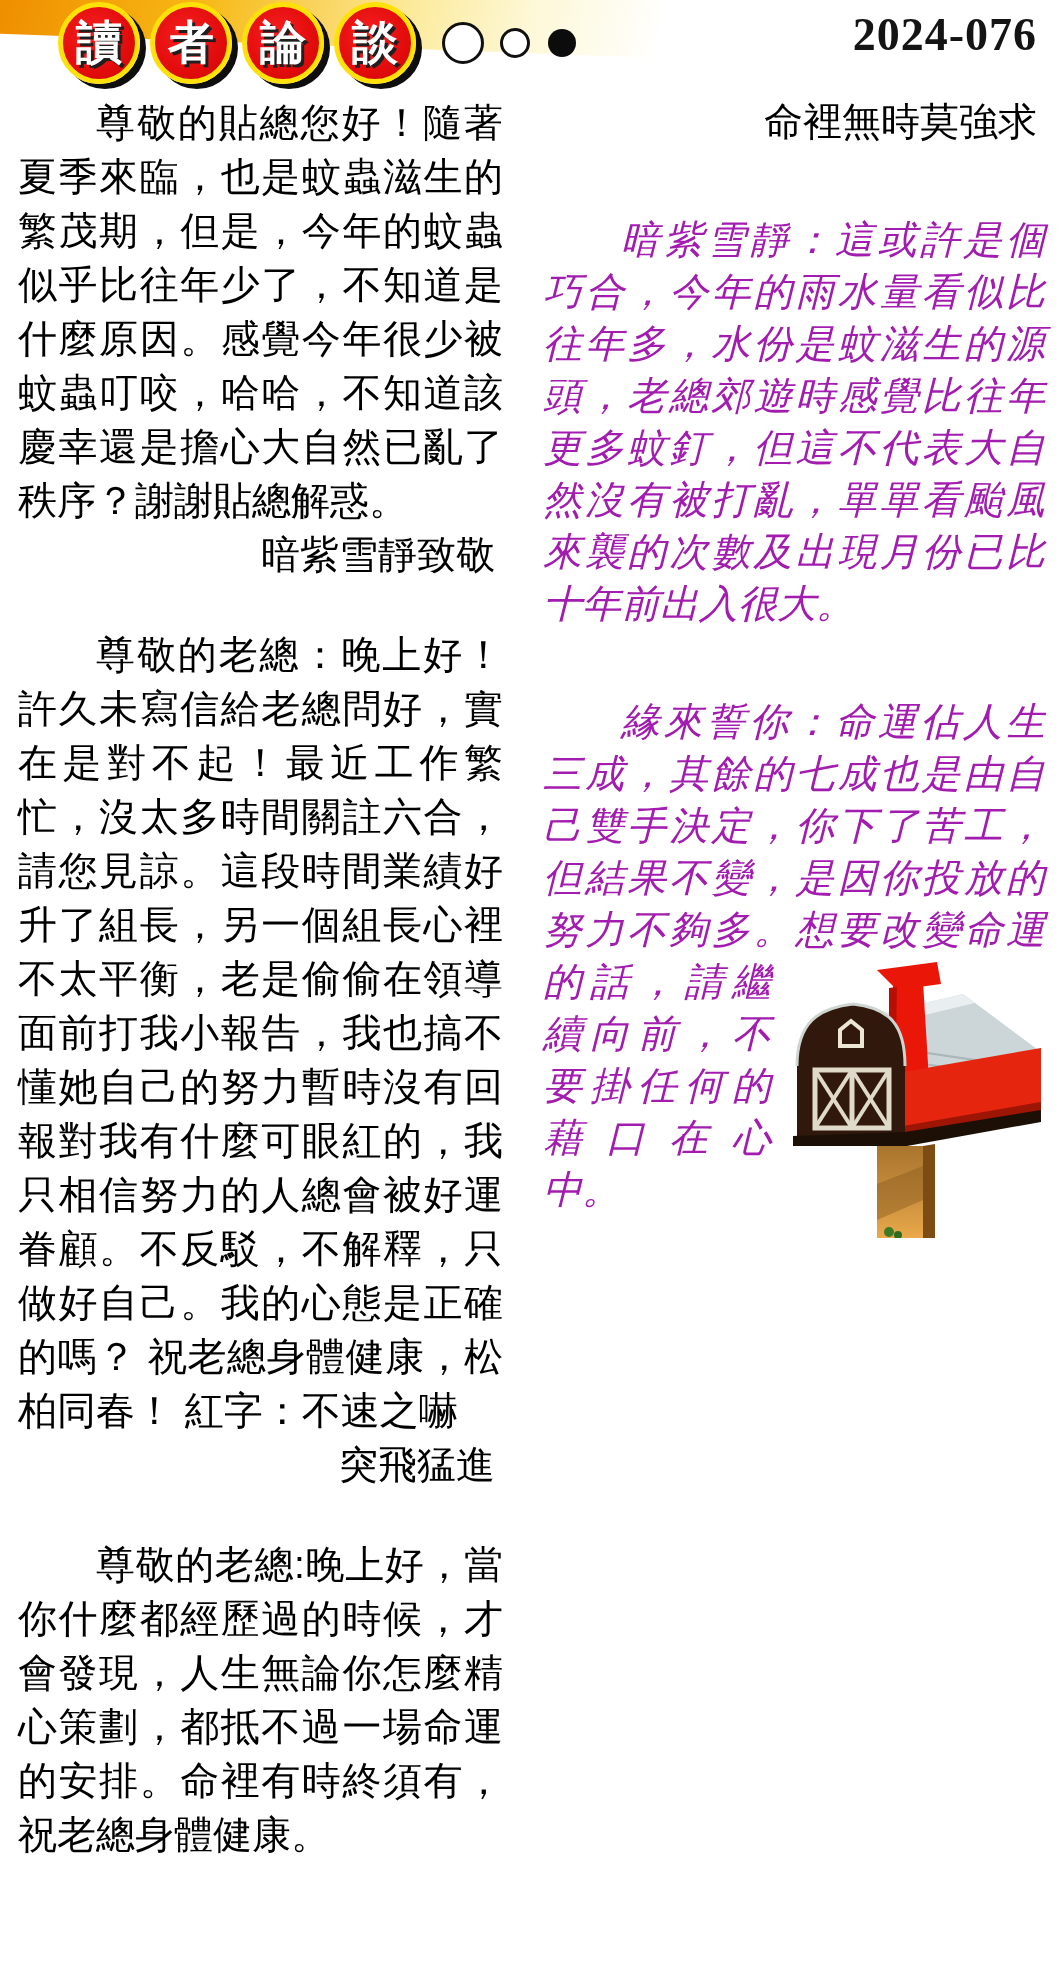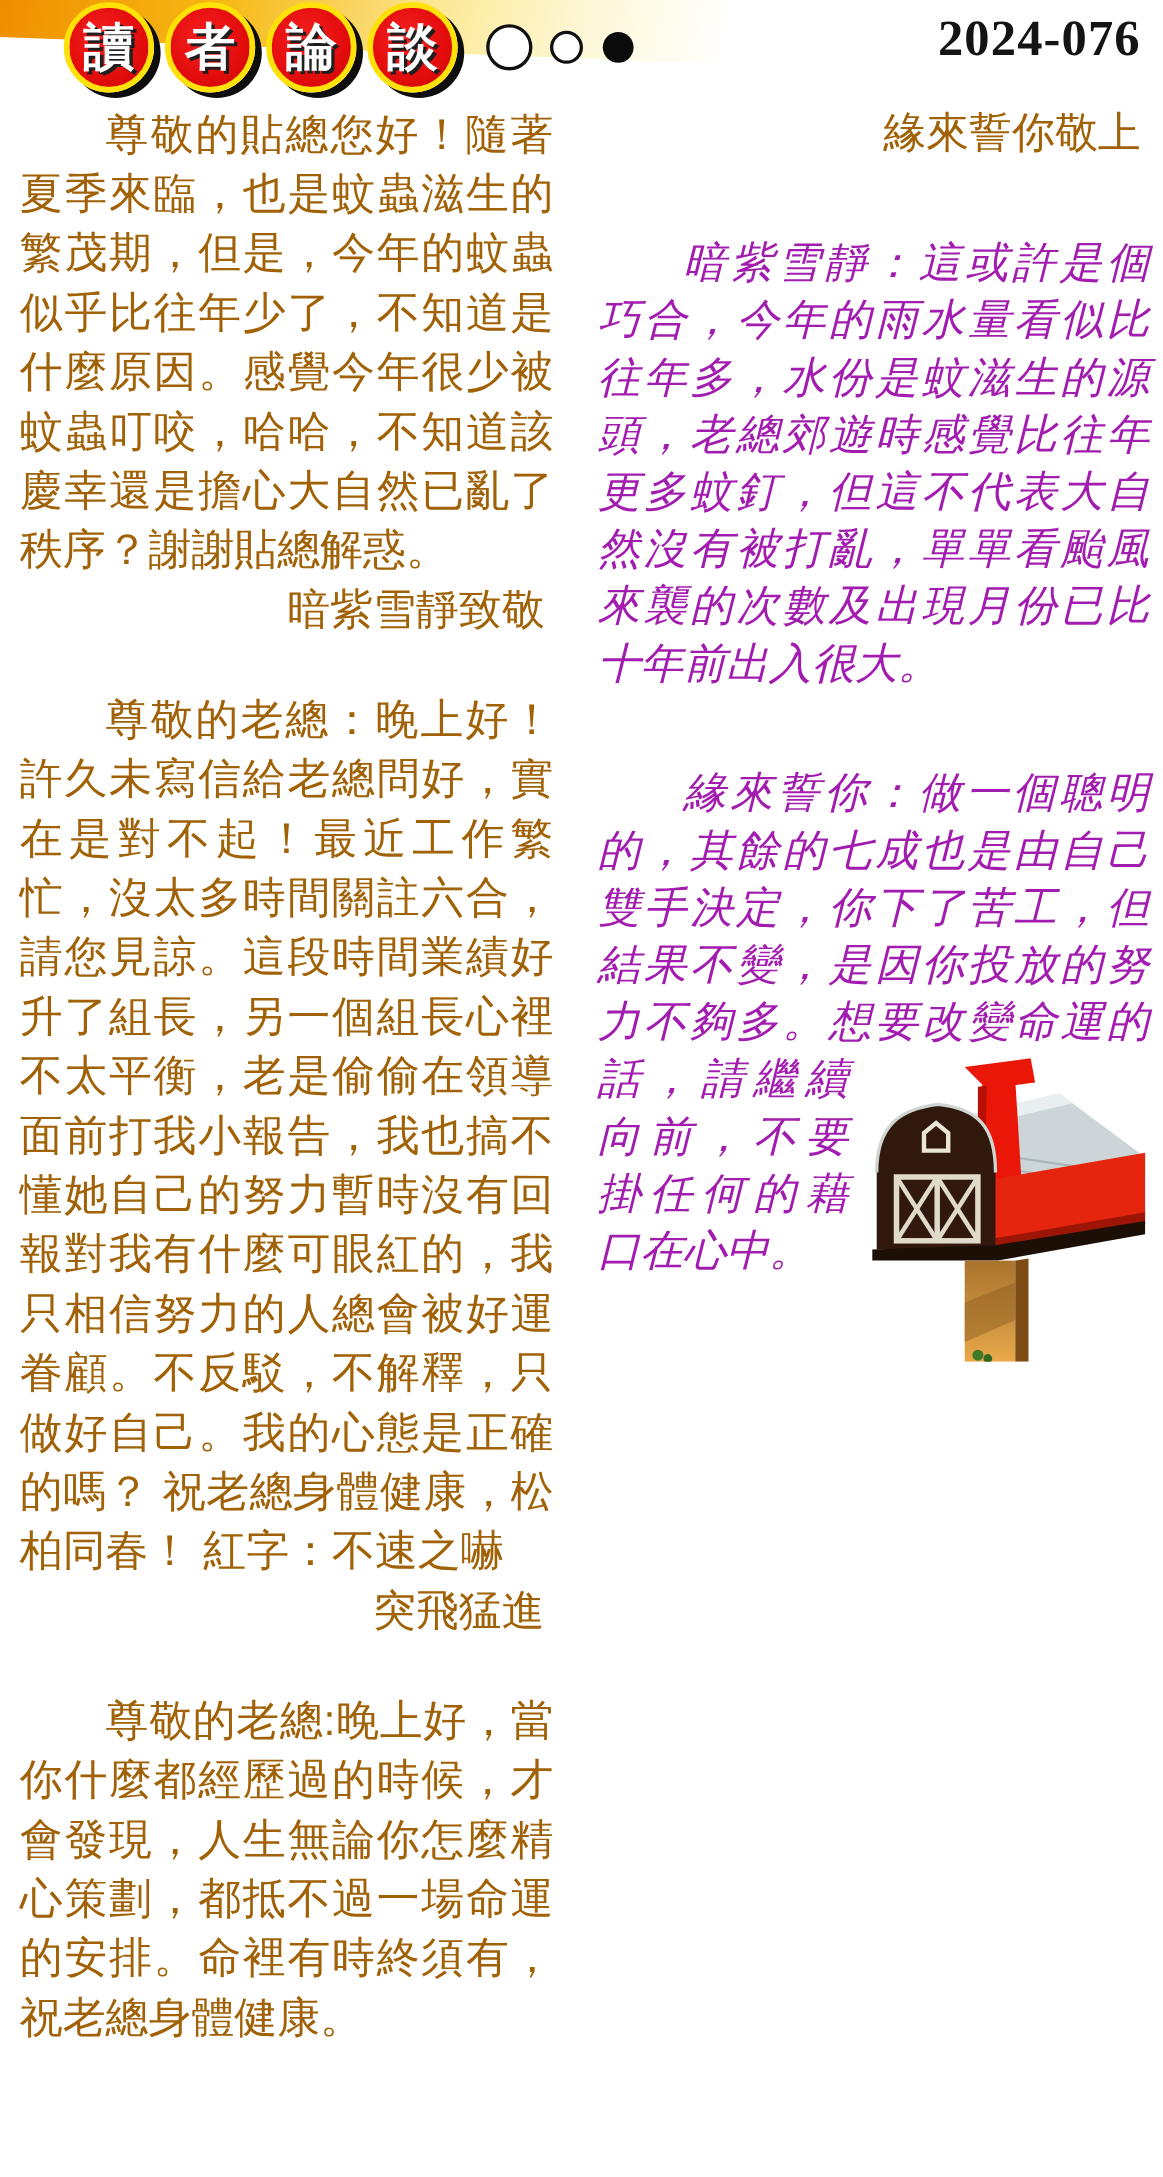--- a/index.html
+++ b/index.html
@@ -46,21 +46,21 @@
   .col-right{width:507px;}
   .col p{margin:0;}
   .para{
     font-size:39px;
     text-align:justify;
     text-justify:inter-character;
     text-indent:2em;
   }
   .col-left .para,.col-left .sig{line-height:54px;}
   .col-right .para,.col-right .sig{line-height:52px;}
-  .red{color:#a16207;font-weight:500;}
+  .red{color:#000000;font-weight:500;}
   .black{color:#a21caf;font-weight:400;font-style:italic;}
   .sig{font-size:39px;text-align:right;padding-right:8px;text-indent:0;}
   .noindent{text-indent:0;}
   .gap{margin-top:46px !important;}
   .gap2{margin-top:66px !important;}
   
   .mailbox-float{
     float:right;
     width:268px;height:278px;
     margin:4px 0 0 6px;
@@ -90,23 +90,23 @@
 
     <section class="col col-left">
       <p class="para red">尊敬的貼總您好！隨著夏季來臨，也是蚊蟲滋生的繁茂期，但是，今年的蚊蟲似乎比往年少了，不知道是什麼原因。感覺今年很少被蚊蟲叮咬，哈哈，不知道該慶幸還是擔心大自然已亂了秩序？謝謝貼總解惑。</p>
       <p class="sig red">暗紫雪靜致敬</p>
       <p class="para red gap">尊敬的老總：晚上好！許久未寫信給老總問好，實在是對不起！最近工作繁忙，沒太多時間關註六合，請您見諒。這段時間業績好升了組長，另一個組長心裡不太平衡，老是偷偷在領導面前打我小報告，我也搞不懂她自己的努力暫時沒有回報對我有什麼可眼紅的，我只相信努力的人總會被好運眷顧。不反駁，不解釋，只做好自己。我的心態是正確的嗎？ 祝老總身體健康，松柏同春！ 紅字：不速之嚇</p>
       <p class="sig red">突飛猛進</p>
       <p class="para red gap">尊敬的老總:晚上好，當你什麼都經歷過的時候，才會發現，人生無論你怎麼精心策劃，都抵不過一場命運的安排。命裡有時終須有，祝老總身體健康。</p>
     </section>
 
     <section class="col col-right">
-      <p class="sig red">緣來誓你敬上</p>
+      <p class="sig red">命裡無時莫強求</p>
       <p class="para black gap2">暗紫雪靜：這或許是個巧合，今年的雨水量看似比往年多，水份是蚊滋生的源頭，老總郊遊時感覺比往年更多蚊釘，但這不代表大自然沒有被打亂，單單看颱風來襲的次數及出現月份已比十年前出入很大。</p>
-      <p class="para black gap2"><span>緣來誓你：做一個聰明的，其餘的七成也是由自己雙手決定，你下了苦工，但結果不變，是因你投放的努力不夠多。想要</span><span class="mailbox-float">
+      <p class="para black gap2"><span>緣來誓你：命運佔人生三成，其餘的七成也是由自己雙手決定，你下了苦工，但結果不變，是因你投放的努力不夠多。想要</span><span class="mailbox-float">
             <svg viewBox="0 0 268 278" xmlns="http://www.w3.org/2000/svg" aria-hidden="true">
         <defs>
           <linearGradient id="postg" x1="0" y1="0" x2="0" y2="1">
             <stop offset="0" stop-color="#a9742d"></stop>
             <stop offset="0.55" stop-color="#c88f3e"></stop>
             <stop offset="1" stop-color="#eaa94a"></stop>
           </linearGradient>
         </defs>
 
         <polygon points="52,66 186,34 264,92 126,116" fill="#ccd5d8"></polygon>

